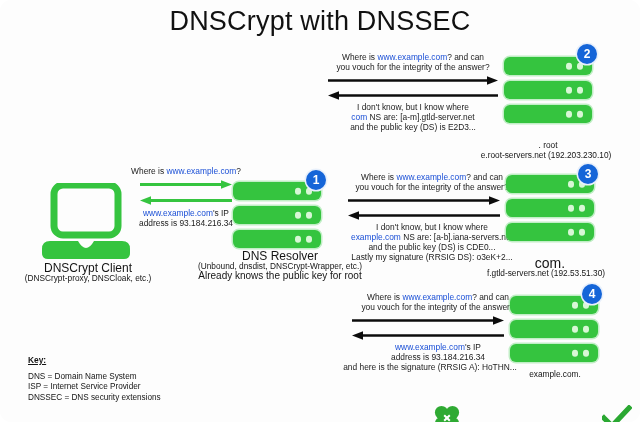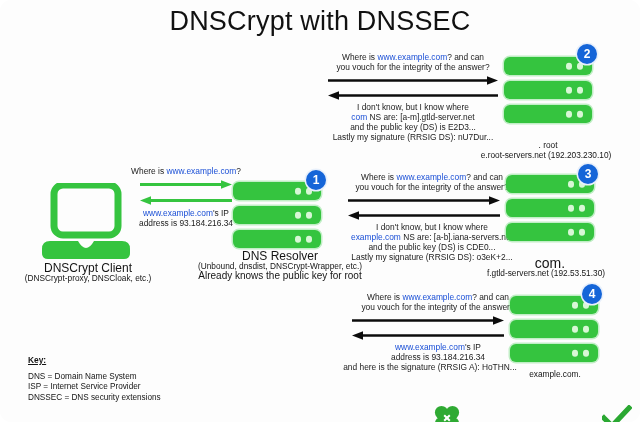--- a/index.html
+++ b/index.html
@@ -141,21 +141,20 @@
         <line x1="9" y1="4.5" x2="170" y2="4.5" stroke="#0c0c0c" stroke-width="2.6"></line>
         <polygon points="0,4.5 11,0.2 11,8.8" fill="#0c0c0c"></polygon>
       </svg>
   </div>
 
   <div class="abs txt" style="left:313px;top:102px;width:200px;">I don't know, but I know where</div>
   <div class="abs txt" style="left:313px;top:112px;width:200px;">
     <span class="b">com</span><span> NS are: [a-m].gtld-server.net</span>
   </div>
   <div class="abs txt" style="left:313px;top:122px;width:200px;">and the public key (DS) is E2D3...</div>
-  <div class="abs txt" style="left:300px;top:132px;width:226px;">Lastly my signature (RRSIG DS): nU7Dur...</div>
 
   <div class="serverstack" style="left:504px;top:57px;">
     <div class="server">
         <span class="dot d1"></span>
         <span class="dot d2"></span>
       </div>
     <div class="server">
         <span class="dot d1"></span>
         <span class="dot d2"></span>
       </div>

